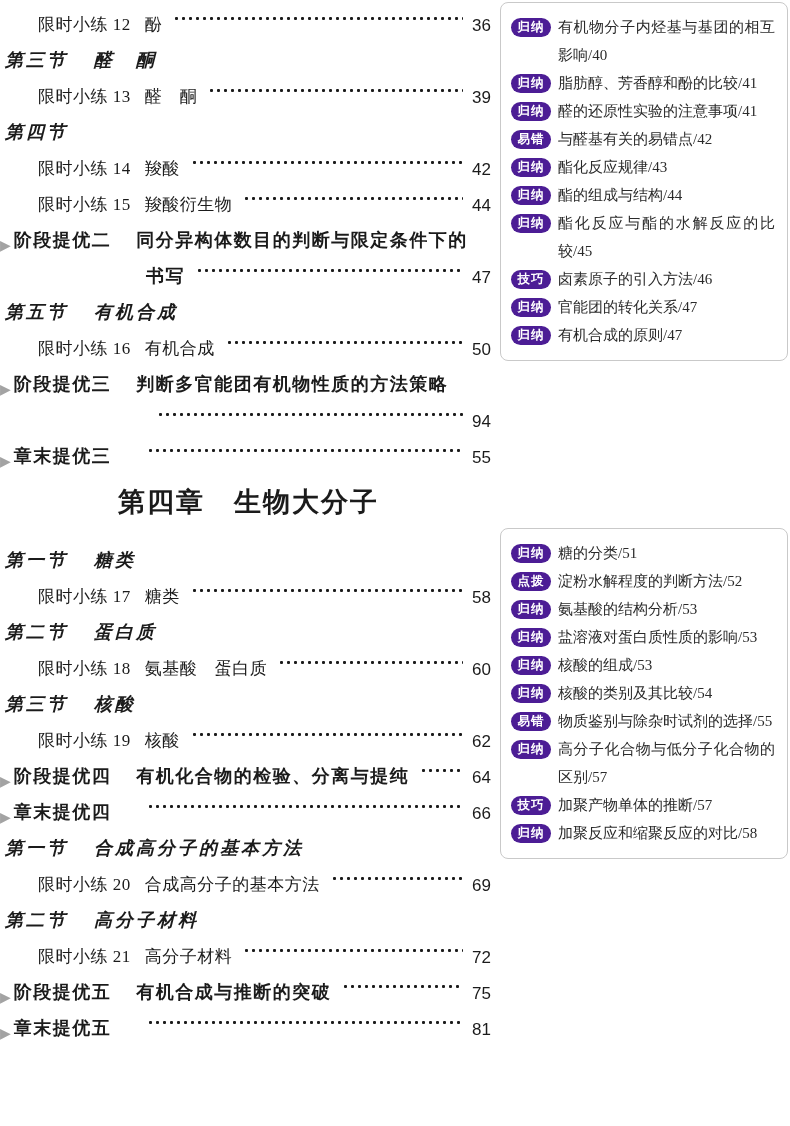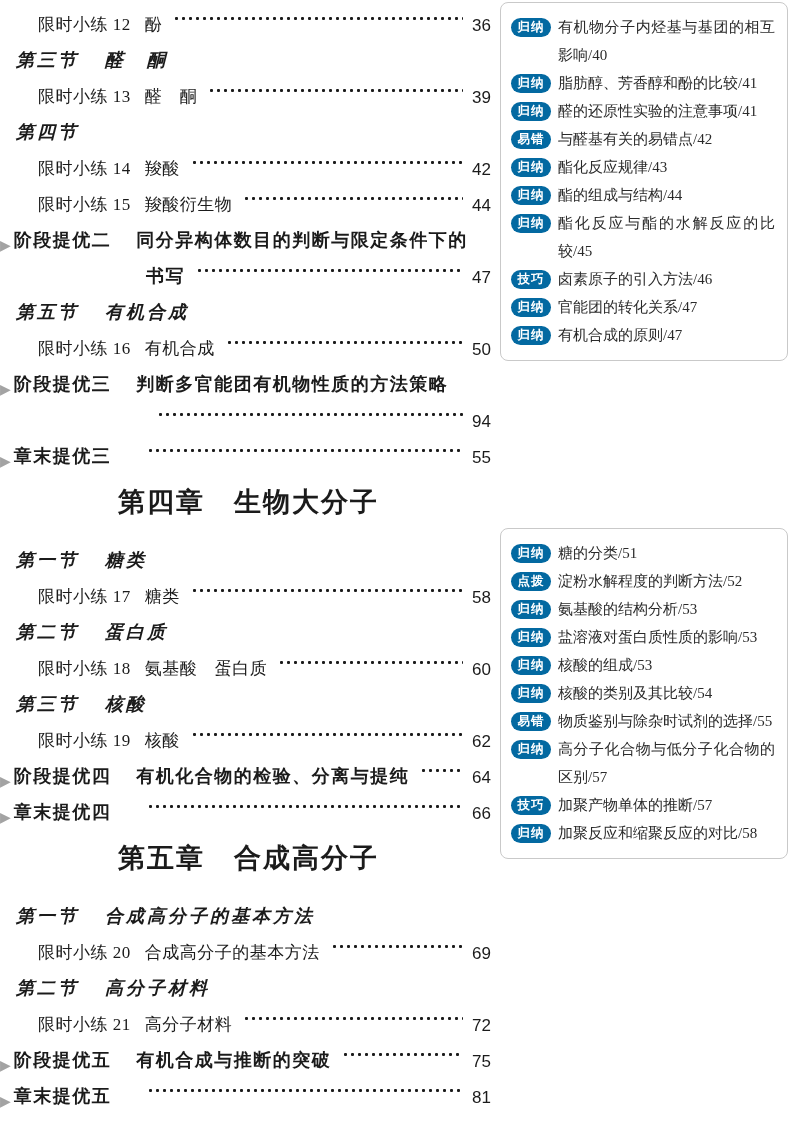--- a/index.html
+++ b/index.html
@@ -11,21 +11,21 @@
   .toc-col { position:absolute; left:0; top:0; width:497px; }
 
   .row { display:flex; align-items:flex-end; height:36px; padding-right:6px; }
 
   
   .practice { padding-left:38px; font-size:17px; letter-spacing:0.5px; }
   .plabel { white-space:pre; margin-right:14px; }
   .ptitle { white-space:pre; }
 
   
-  .section { padding-left:16px; font-weight:bold; font-style:italic;
+  .section { padding-left:5px; font-weight:bold; font-style:italic;
              font-size:18px; letter-spacing:3px; }
   .sec-num { margin-right:26px; }
   .sec-title { white-space:pre; }
 
   
   .stage { font-family:"Liberation Sans","DejaVu Sans",sans-serif;
            font-weight:bold; font-size:18px; letter-spacing:1.5px; }
   .tri { font-style:normal; font-weight:normal; color:#a3a3a3; font-size:14px;
          margin-right:3px; letter-spacing:0; line-height:1; }
   .slabel { margin-right:25px; white-space:pre; }
@@ -48,21 +48,21 @@
 
   
   .sidebox { position:absolute; left:500px; width:288px; background:#ffffff;
              border:1px solid #c9c9c9; border-radius:8px; padding:10px 12px 11px 10px; }
   #sidebox-0 { top:2px; }
   #sidebox-1 { top:528px; }
 
   .side-item { display:flex; align-items:flex-start; font-size:15px;
                line-height:28px; color:#2a2a2a; }
   .badge { flex:0 0 auto; width:40px; height:19px; line-height:19px; margin:5px 7px 0 0;
-           background:#0369a1; color:#ffffff; border-radius:10px; text-align:center;
+           background:#4c1d95; color:#ffffff; border-radius:10px; text-align:center;
            font-family:"Liberation Sans","DejaVu Sans",sans-serif;
            font-size:12.5px; font-weight:bold; letter-spacing:1px; }
   .side-text { flex:1 1 auto; text-align:justify; text-justify:inter-character; }
 </style>
 </head>
 <body>
 
 <div class="toc-col">
     <div class="row practice">
       <span class="plabel">限时小练 12</span>
@@ -167,21 +167,20 @@
       <span class="stitle">有机化合物的检验、分离与提纯</span>
       <span class="dots"></span>
       <span class="page">64</span>
     </div>
     <div class="row stage">
       <span class="tri">▶</span>
       <span class="slabel">章末提优四</span>
       <span class="dots"></span>
       <span class="page">66</span>
     </div>
-    <div class="chapter">第五章　合成高分子</div>
     <div class="row section">
       <span class="sec-num">第一节</span>
       <span class="sec-title">合成高分子的基本方法</span>
     </div>
     <div class="row practice">
       <span class="plabel">限时小练 20</span>
       <span class="ptitle">合成高分子的基本方法</span>
       <span class="dots"></span>
       <span class="page">69</span>
     </div>

